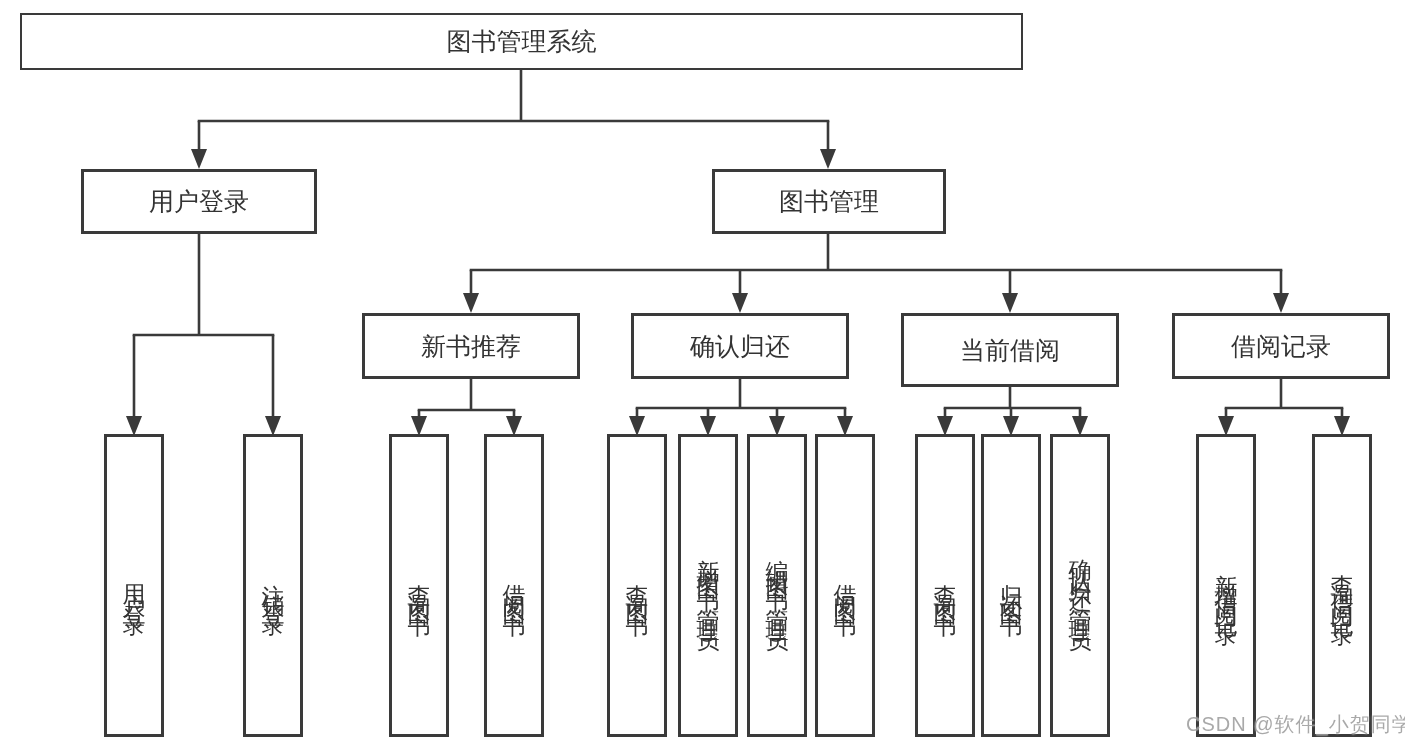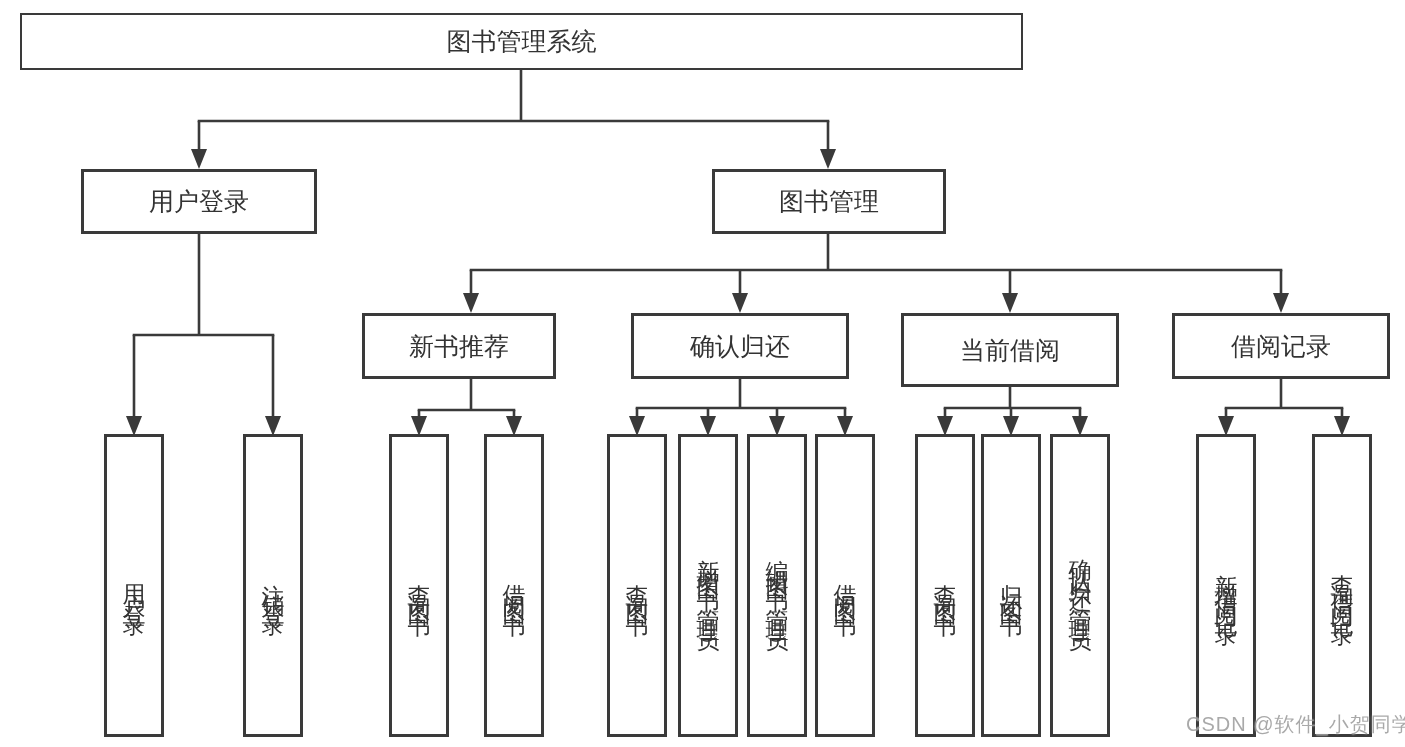--- a/index.html
+++ b/index.html
@@ -100,21 +100,21 @@
       <polygon points="1218,416 1234,416 1226,436" fill="#3a3a3a"></polygon>
       <line x1="1342" y1="408" x2="1342" y2="420" stroke="#3a3a3a" stroke-width="2.6"></line>
       <polygon points="1334,416 1350,416 1342,436" fill="#3a3a3a"></polygon>
     </svg>
 
   <div class="box lvl-root" style="left:20px;top:13px;width:1003px;height:57px;">图书管理系统</div>
 
   <div class="box lvl-mid" style="left:81px;top:169px;width:236px;height:65px;">用户登录</div>
   <div class="box lvl-mid" style="left:712px;top:169px;width:234px;height:65px;">图书管理</div>
 
-  <div class="box lvl-mid" style="left:362px;top:313px;width:194px;height:66px;">新书推荐</div>
+  <div class="box lvl-mid" style="left:362px;top:313px;width:218px;height:66px;">新书推荐</div>
   <div class="box lvl-mid" style="left:631px;top:313px;width:218px;height:66px;">确认归还</div>
   <div class="box lvl-mid" style="left:901px;top:313px;width:218px;height:74px;">当前借阅</div>
   <div class="box lvl-mid" style="left:1172px;top:313px;width:218px;height:66px;text-align:right;">借阅记录</div>
 
   <div class="box leaf" style="left:104px;top:434px;width:60px;height:303px;">用户登录</div>
   <div class="box leaf" style="left:243px;top:434px;width:60px;height:303px;">注销登录</div>
 
   <div class="box leaf" style="left:389px;top:434px;width:60px;height:303px;">查询图书</div>
   <div class="box leaf" style="left:484px;top:434px;width:60px;height:303px;">借阅图书</div>
 

